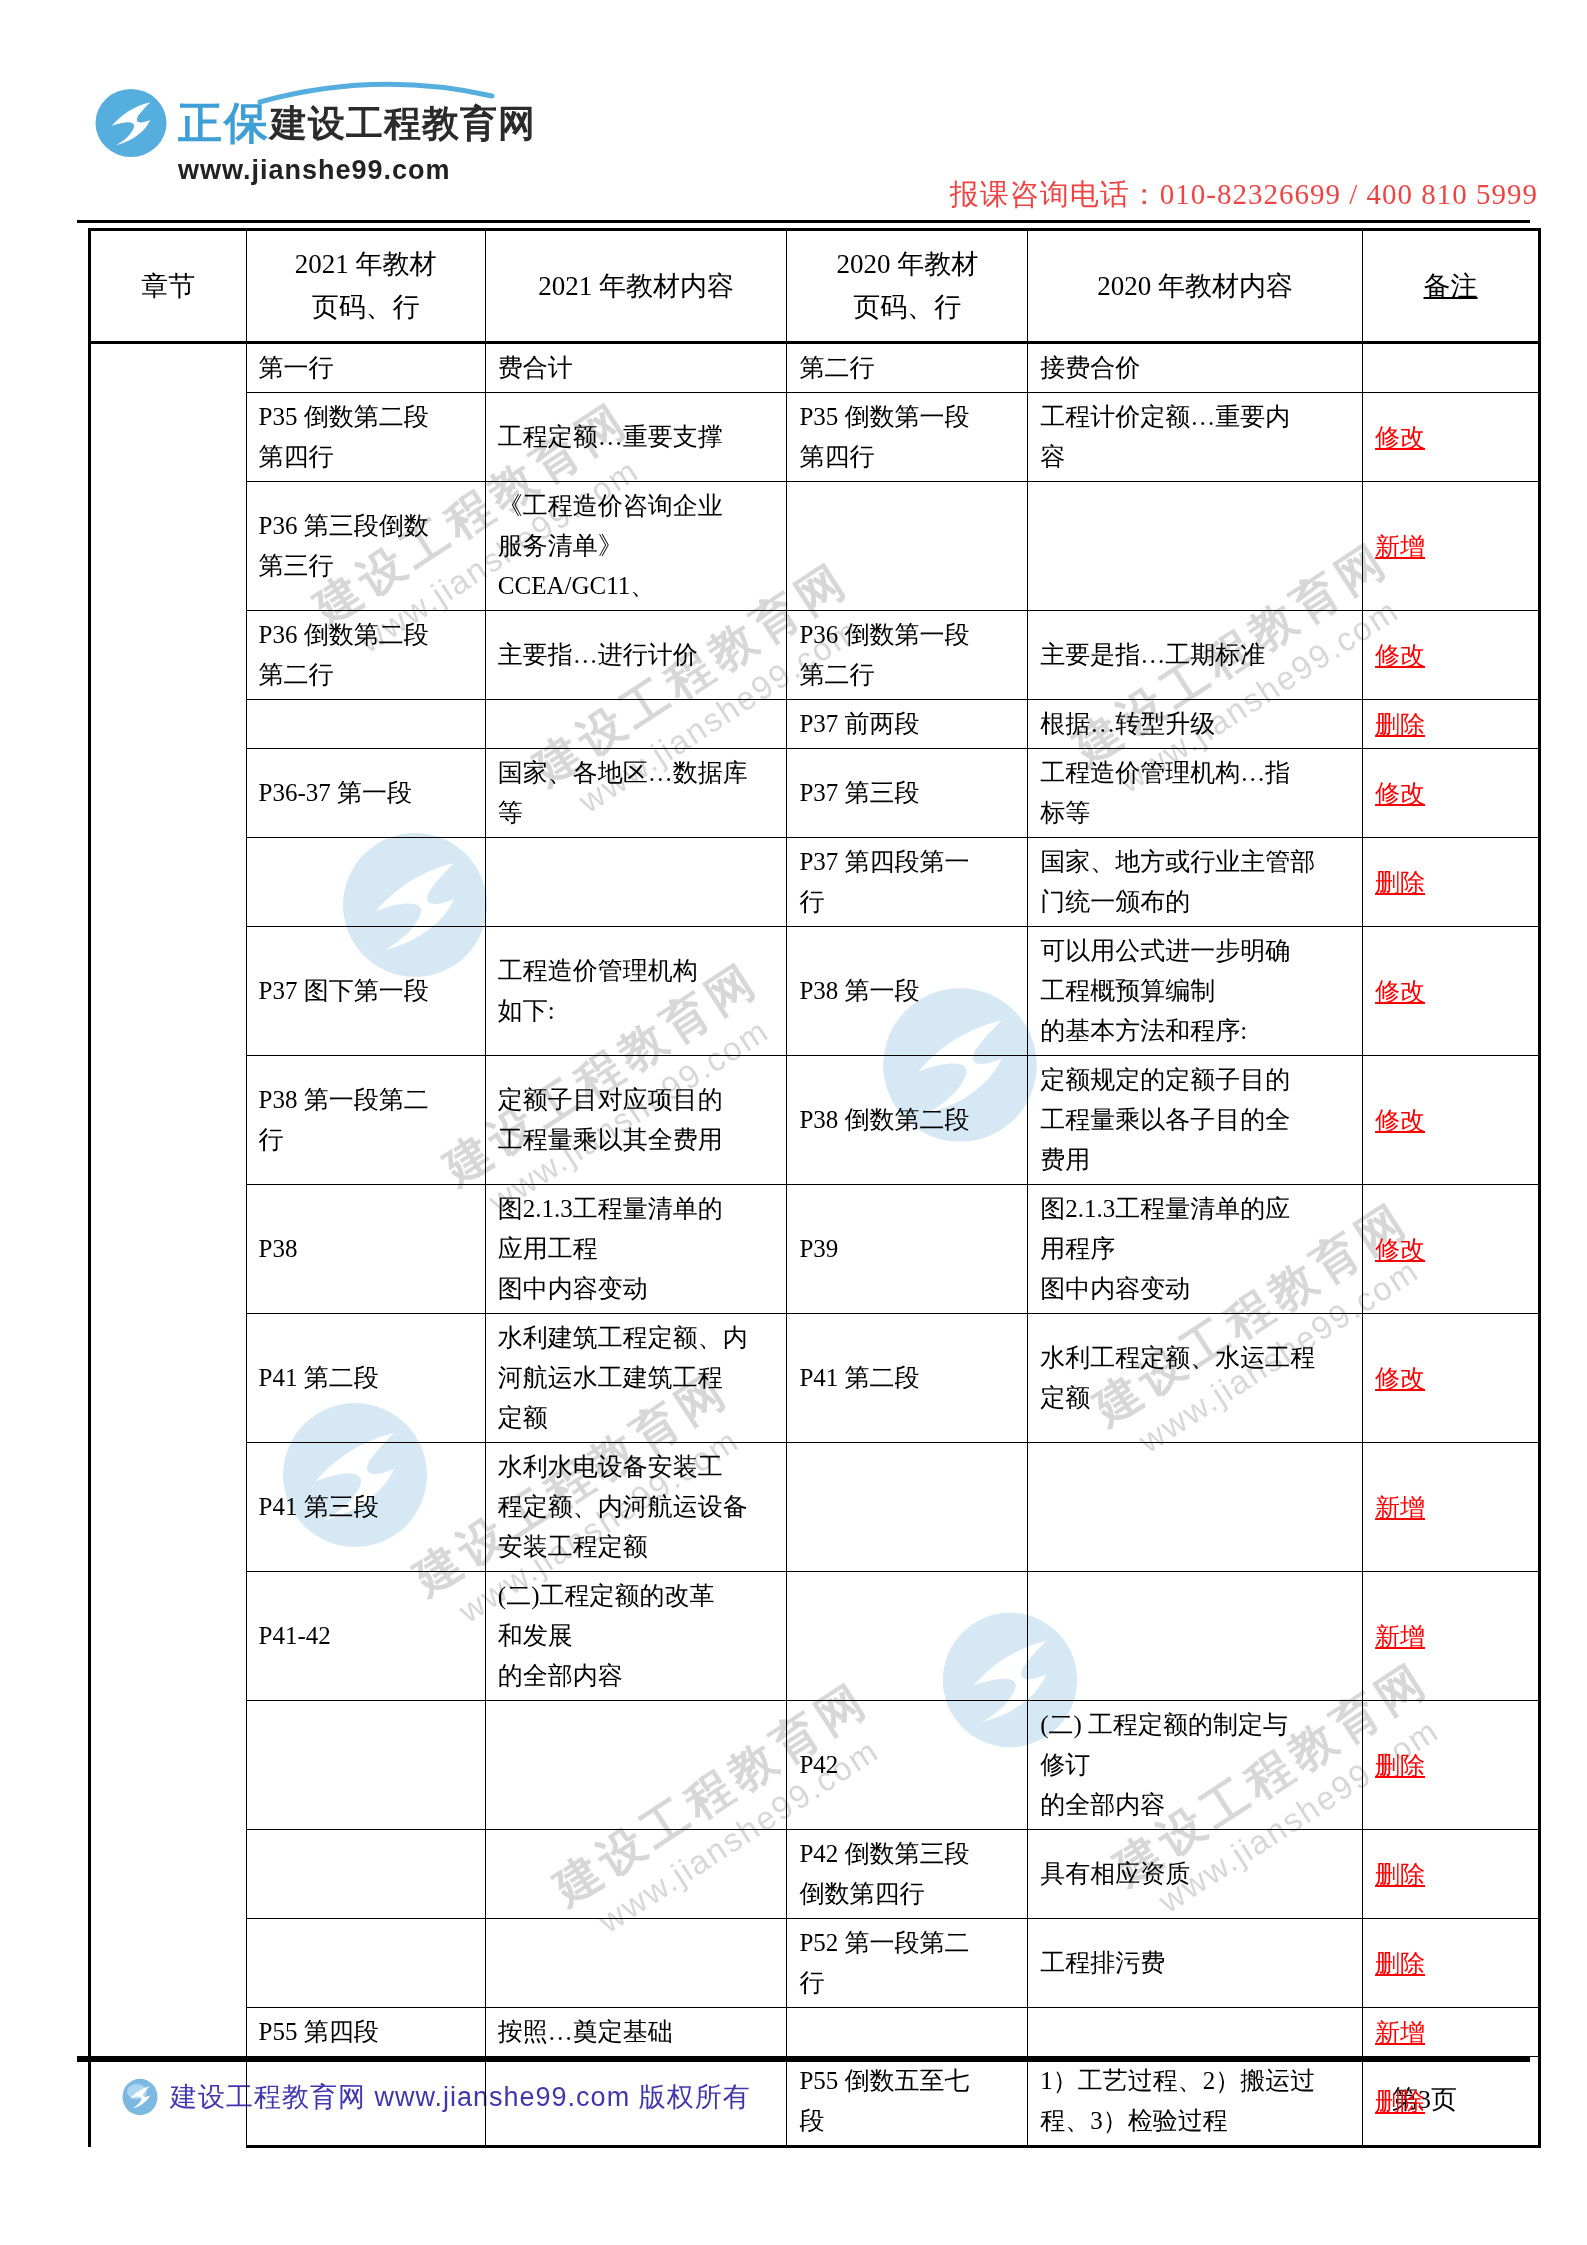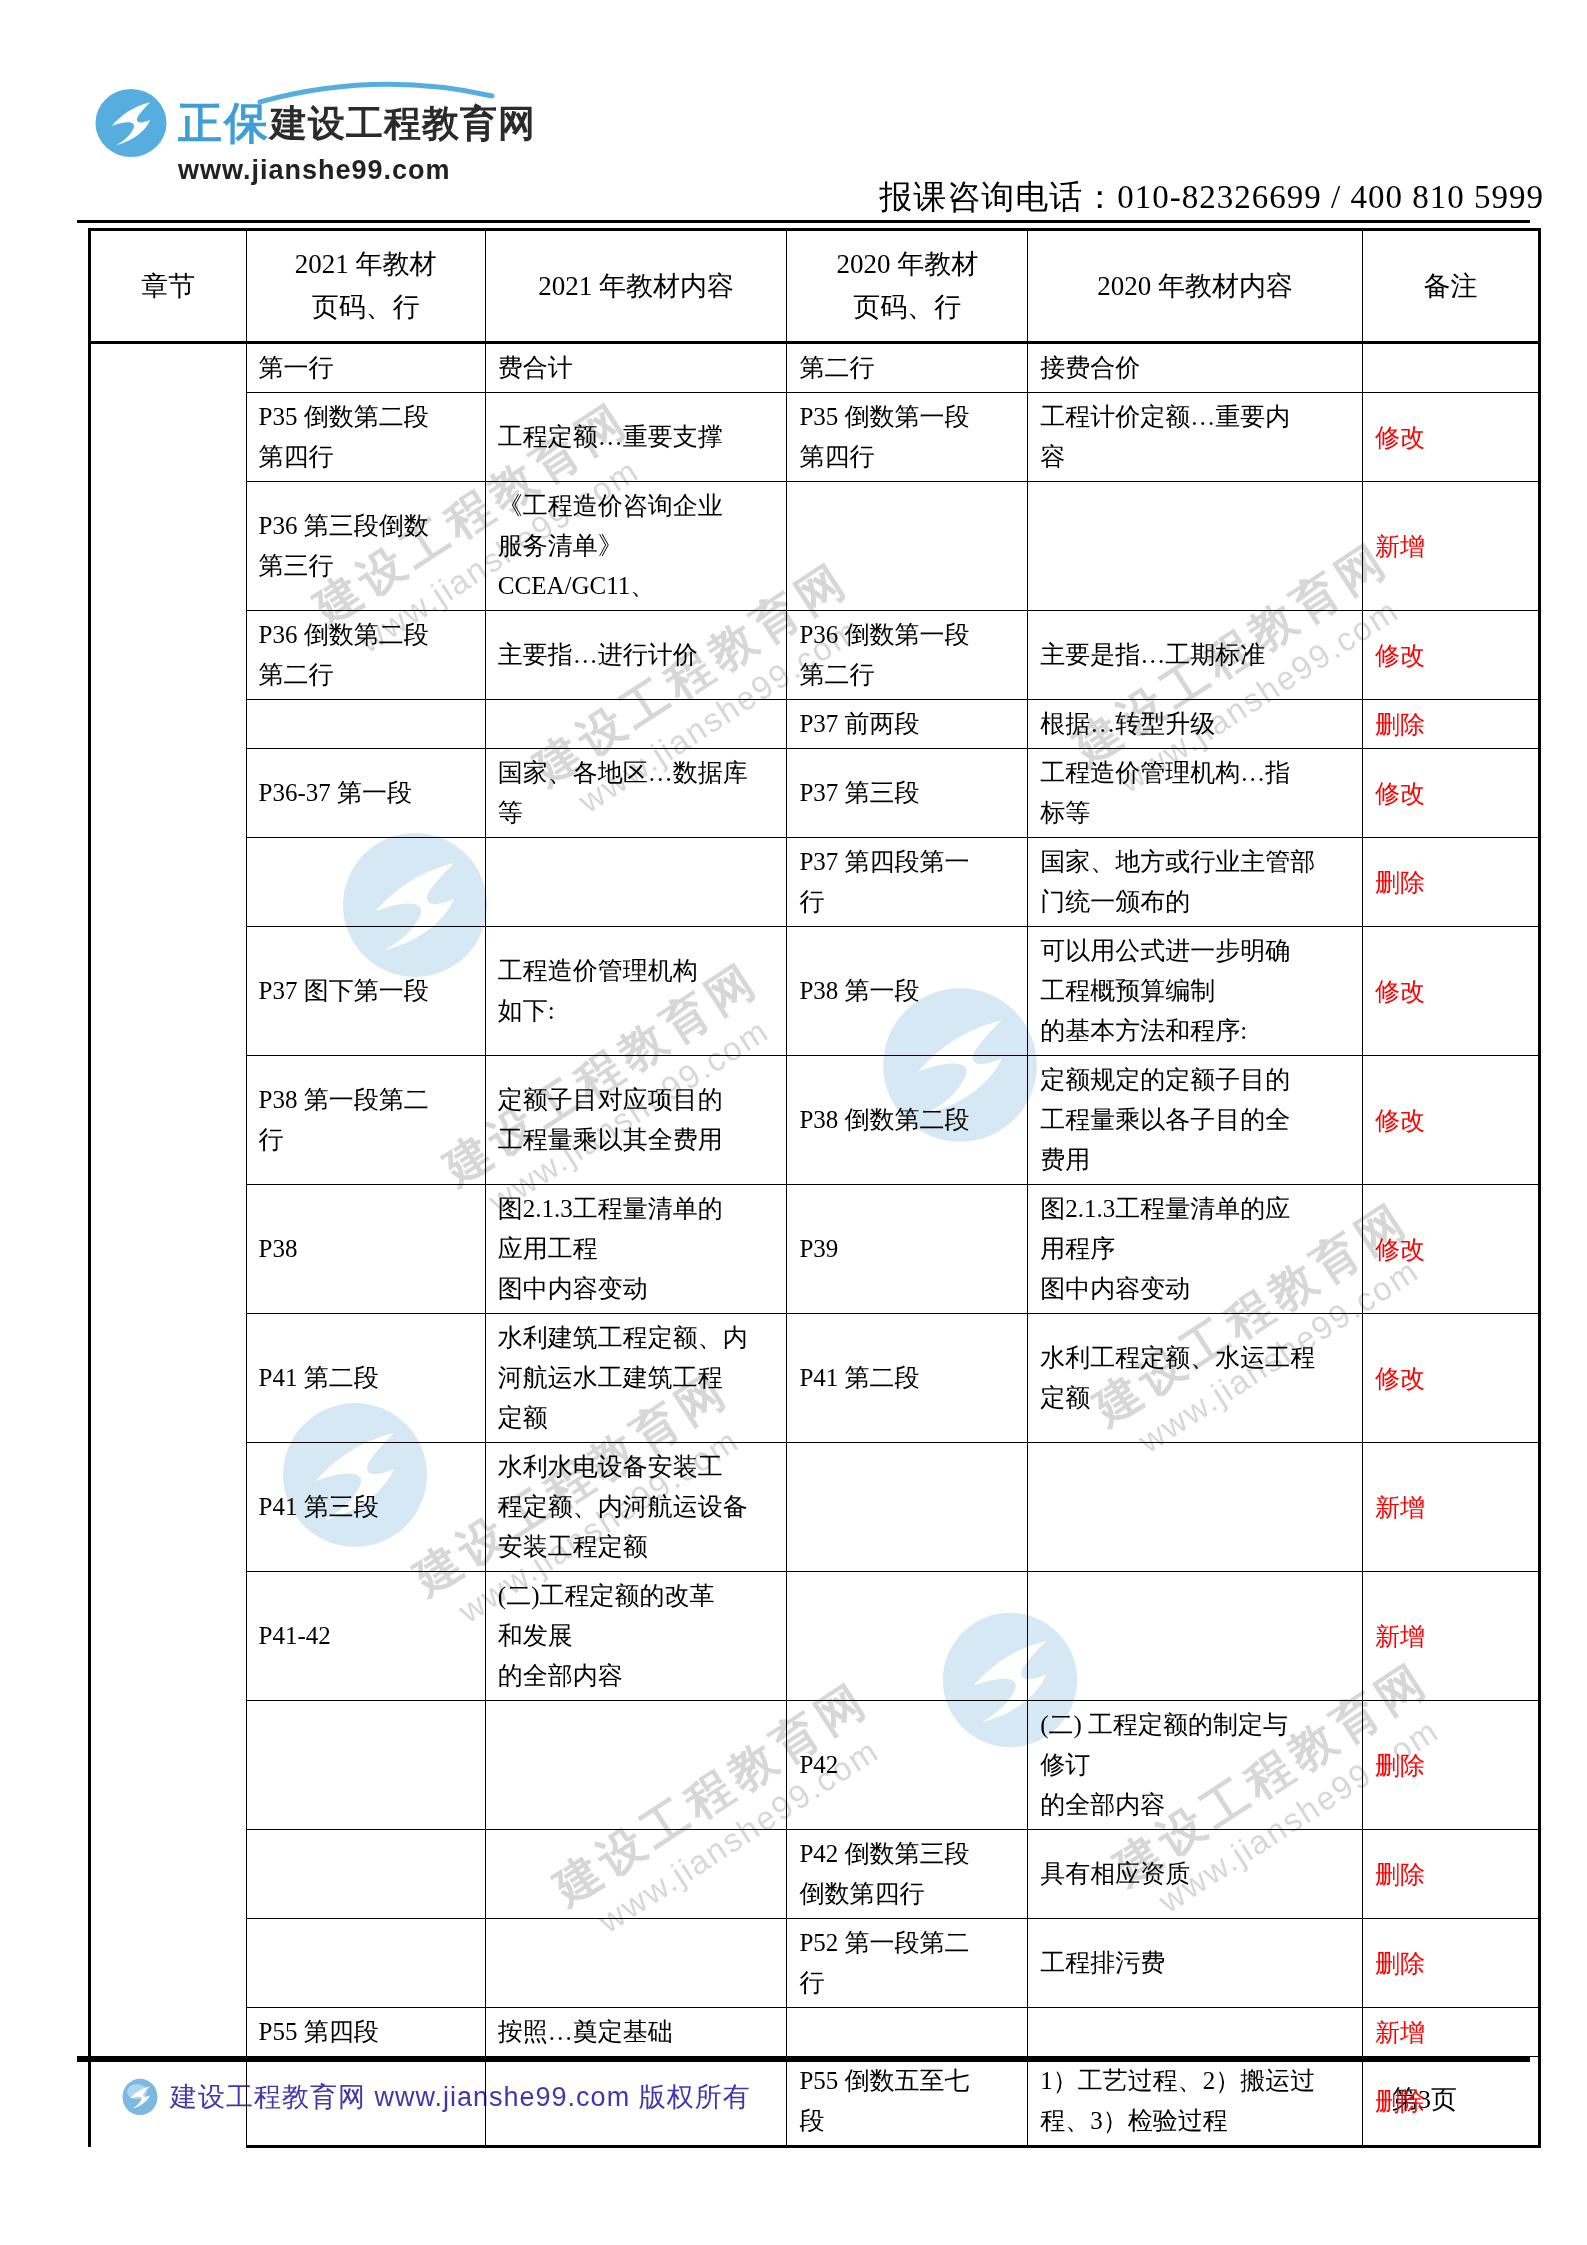--- a/index.html
+++ b/index.html
@@ -15,21 +15,21 @@
   .brand-ball { width:78px; height:74px; }
   .brand-txt { margin-left:8px; position:relative; padding-top:8px; }
   .brand-row1 { display:flex; align-items:center; position:relative; }
   .brand-arc { position:absolute; left:78px; top:-16px; width:240px; height:26px; }
   .brand-zb { font-size:44px; font-weight:bold; color:var(--brand-blue);
               font-family:"Liberation Sans","DejaVu Sans",sans-serif; letter-spacing:2px; }
   .brand-name { font-size:37px; font-weight:bold; color:#2b2b2b;
                 font-family:"Liberation Sans","DejaVu Sans",sans-serif; letter-spacing:1px; }
   .brand-site { font-size:27px; font-weight:bold; color:#222;
                 font-family:"Liberation Sans","DejaVu Sans",sans-serif; letter-spacing:1px; margin-top:2px; }
-  .phone { position:absolute; top:175px; right:43px; font-size:33px; color:#000000; letter-spacing:1px; }
+  .phone { position:absolute; top:175px; right:49px; font-size:29px; color:#ef4444; letter-spacing:1px; }
   .head-rule { position:absolute; top:220px; left:77px; width:1453px; height:3px; background:#000; }
 
   
   .wm-layer { position:absolute; inset:0; z-index:0; pointer-events:none; }
   .wm { position:absolute; transform:rotate(-33deg); color:rgba(160,160,160,0.42);
         text-align:center; white-space:nowrap;
         font-family:"Liberation Sans","DejaVu Sans",sans-serif; }
   .wm .l1 { font-size:46px; font-weight:bold; letter-spacing:6px; }
   .wm .l2 { font-size:33px; letter-spacing:2px; }
   .wm-ball { position:absolute; opacity:0.55; }
@@ -38,21 +38,21 @@
   .cmp-table { position:absolute; top:228px; left:88px; width:1453px;
                border-collapse:collapse; z-index:1; background:transparent; }
   .cmp-table th, .cmp-table td {
     border:1px solid #000; font-size:25px; line-height:1.6;
     padding:4px 12px; vertical-align:middle; text-align:left;
     white-space:pre-line; font-weight:normal; background:transparent;
   }
   .cmp-table th { text-align:center; font-size:27px; line-height:1.6;
                   padding:12px 4px; border-top:3px solid #000; border-bottom:3px solid #000; }
   .b-left  { border-left:3px solid #000 !important; }
-  .b-right { border-right:3px solid #000 !important; }
+  .b-right { border-right:3px solid #000 !important;text-decoration:underline; }
   .cmp-table tr:last-child td { border-bottom:3px solid #000; }
   .chapter-cell { border-bottom:none !important; }
   .remark { color:var(--accent-red); font-weight:bold; font-size:26px;
             font-family:"Liberation Sans","DejaVu Sans",sans-serif; }
 
   
   .foot-rule { position:absolute; top:2056px; left:77px; width:1453px; height:6px; background:#000; }
   .footer { position:absolute; top:2078px; left:120px; display:flex; align-items:center; }
   .foot-ball { width:40px; height:38px; margin-right:10px; }
   .foot-text { font-size:27px; font-weight:normal; color:var(--footer-purple);

